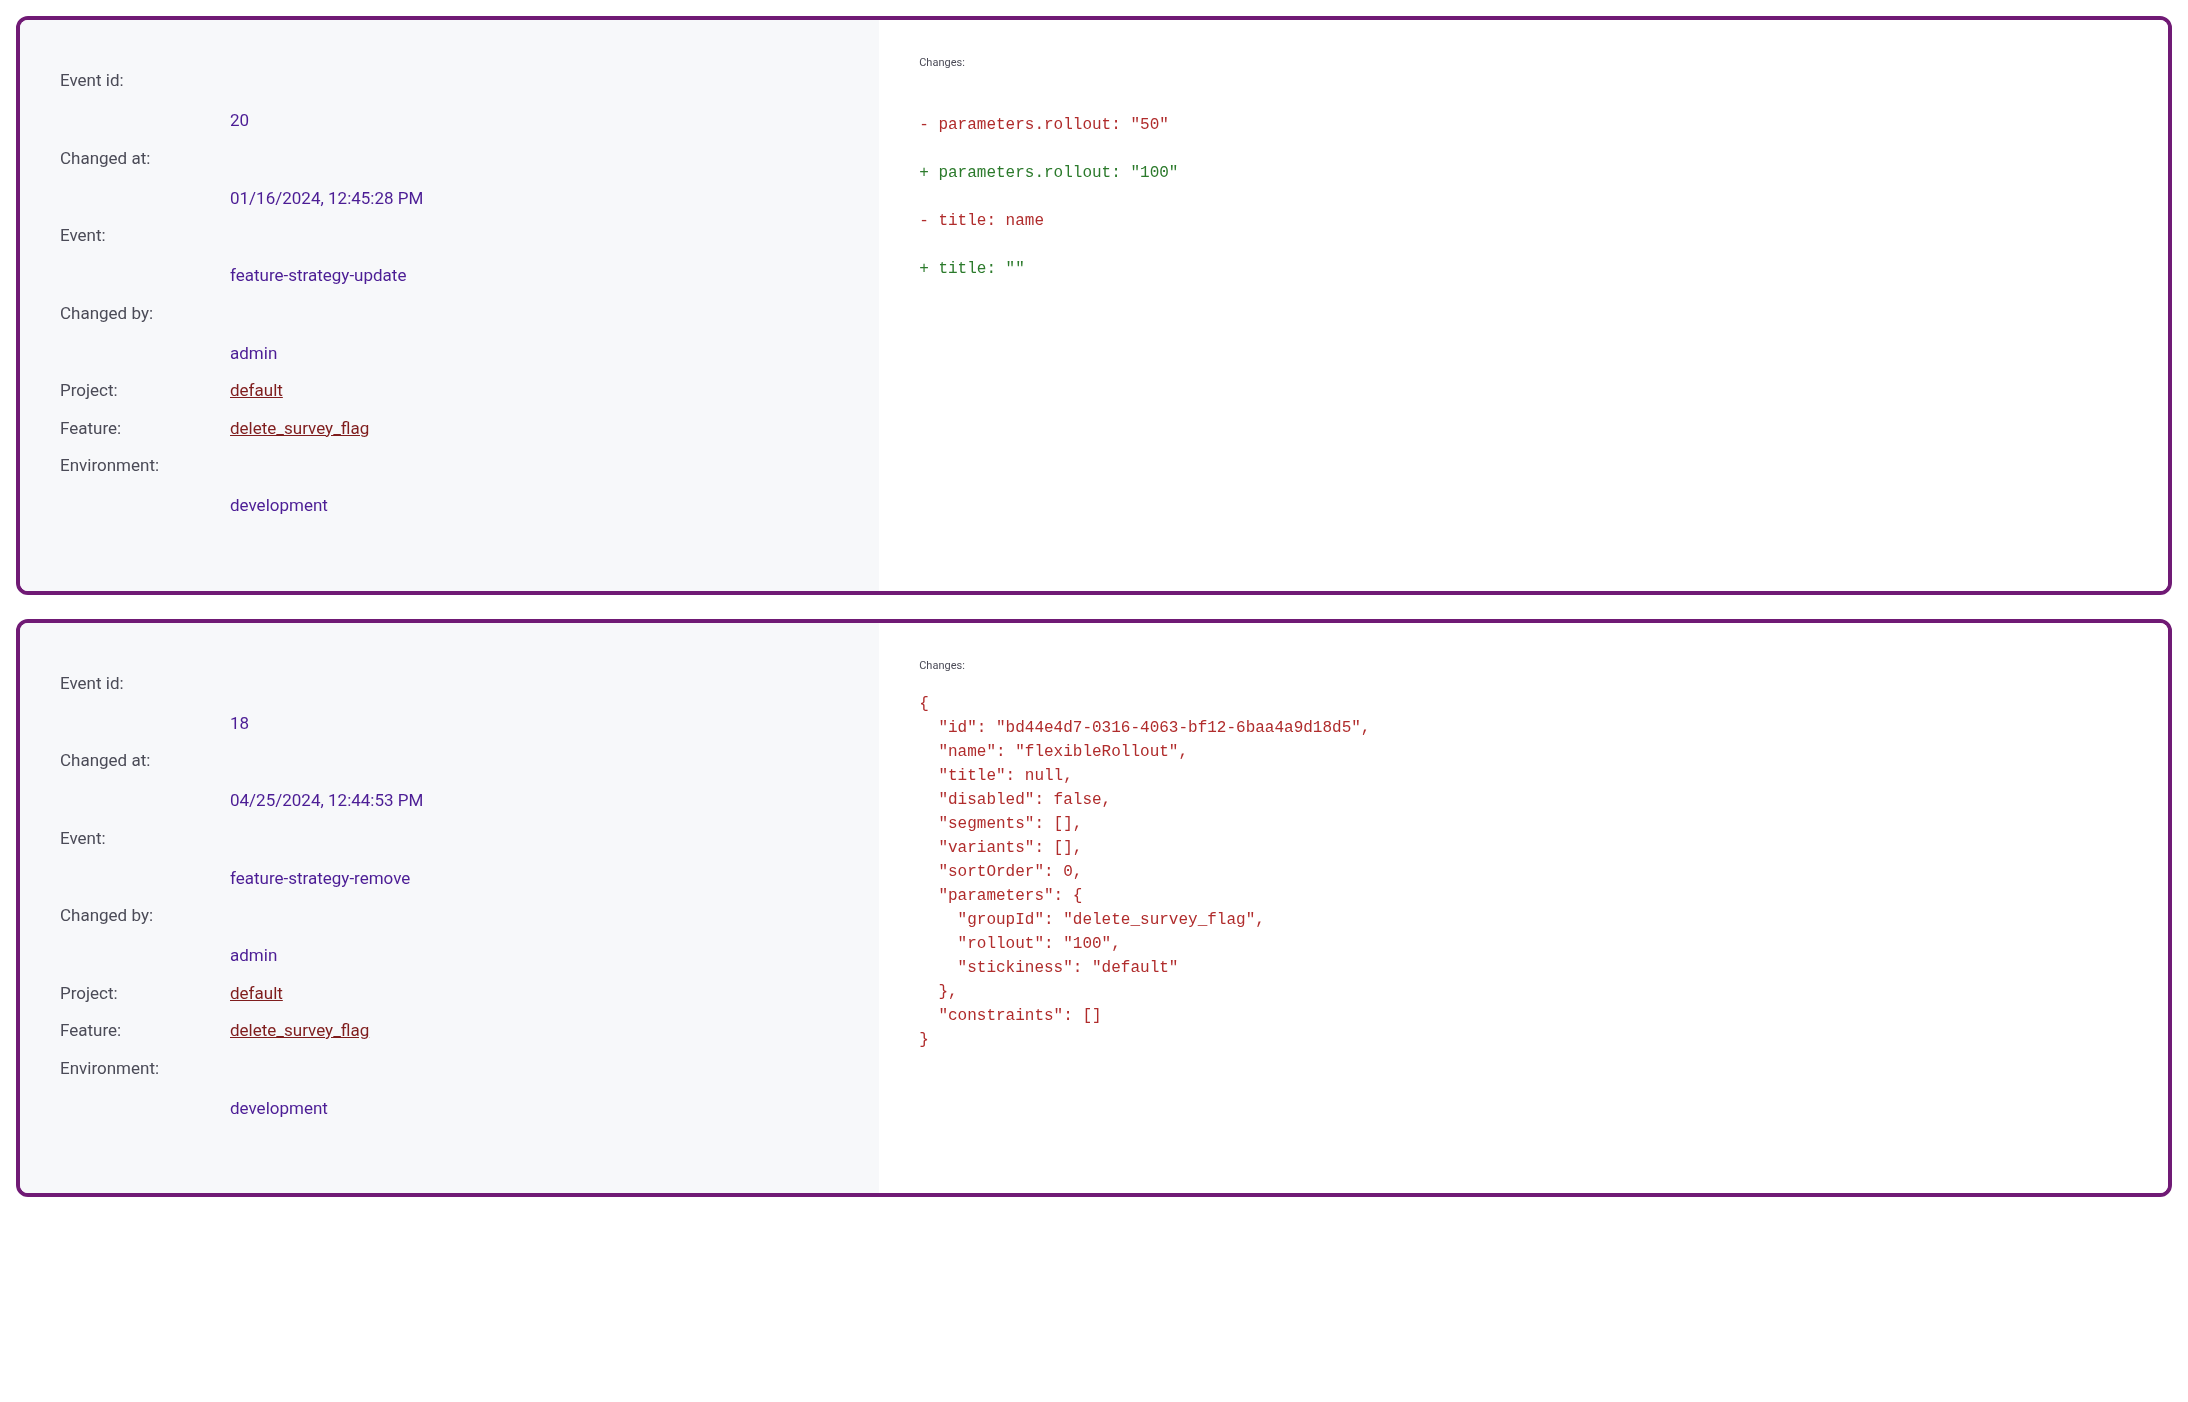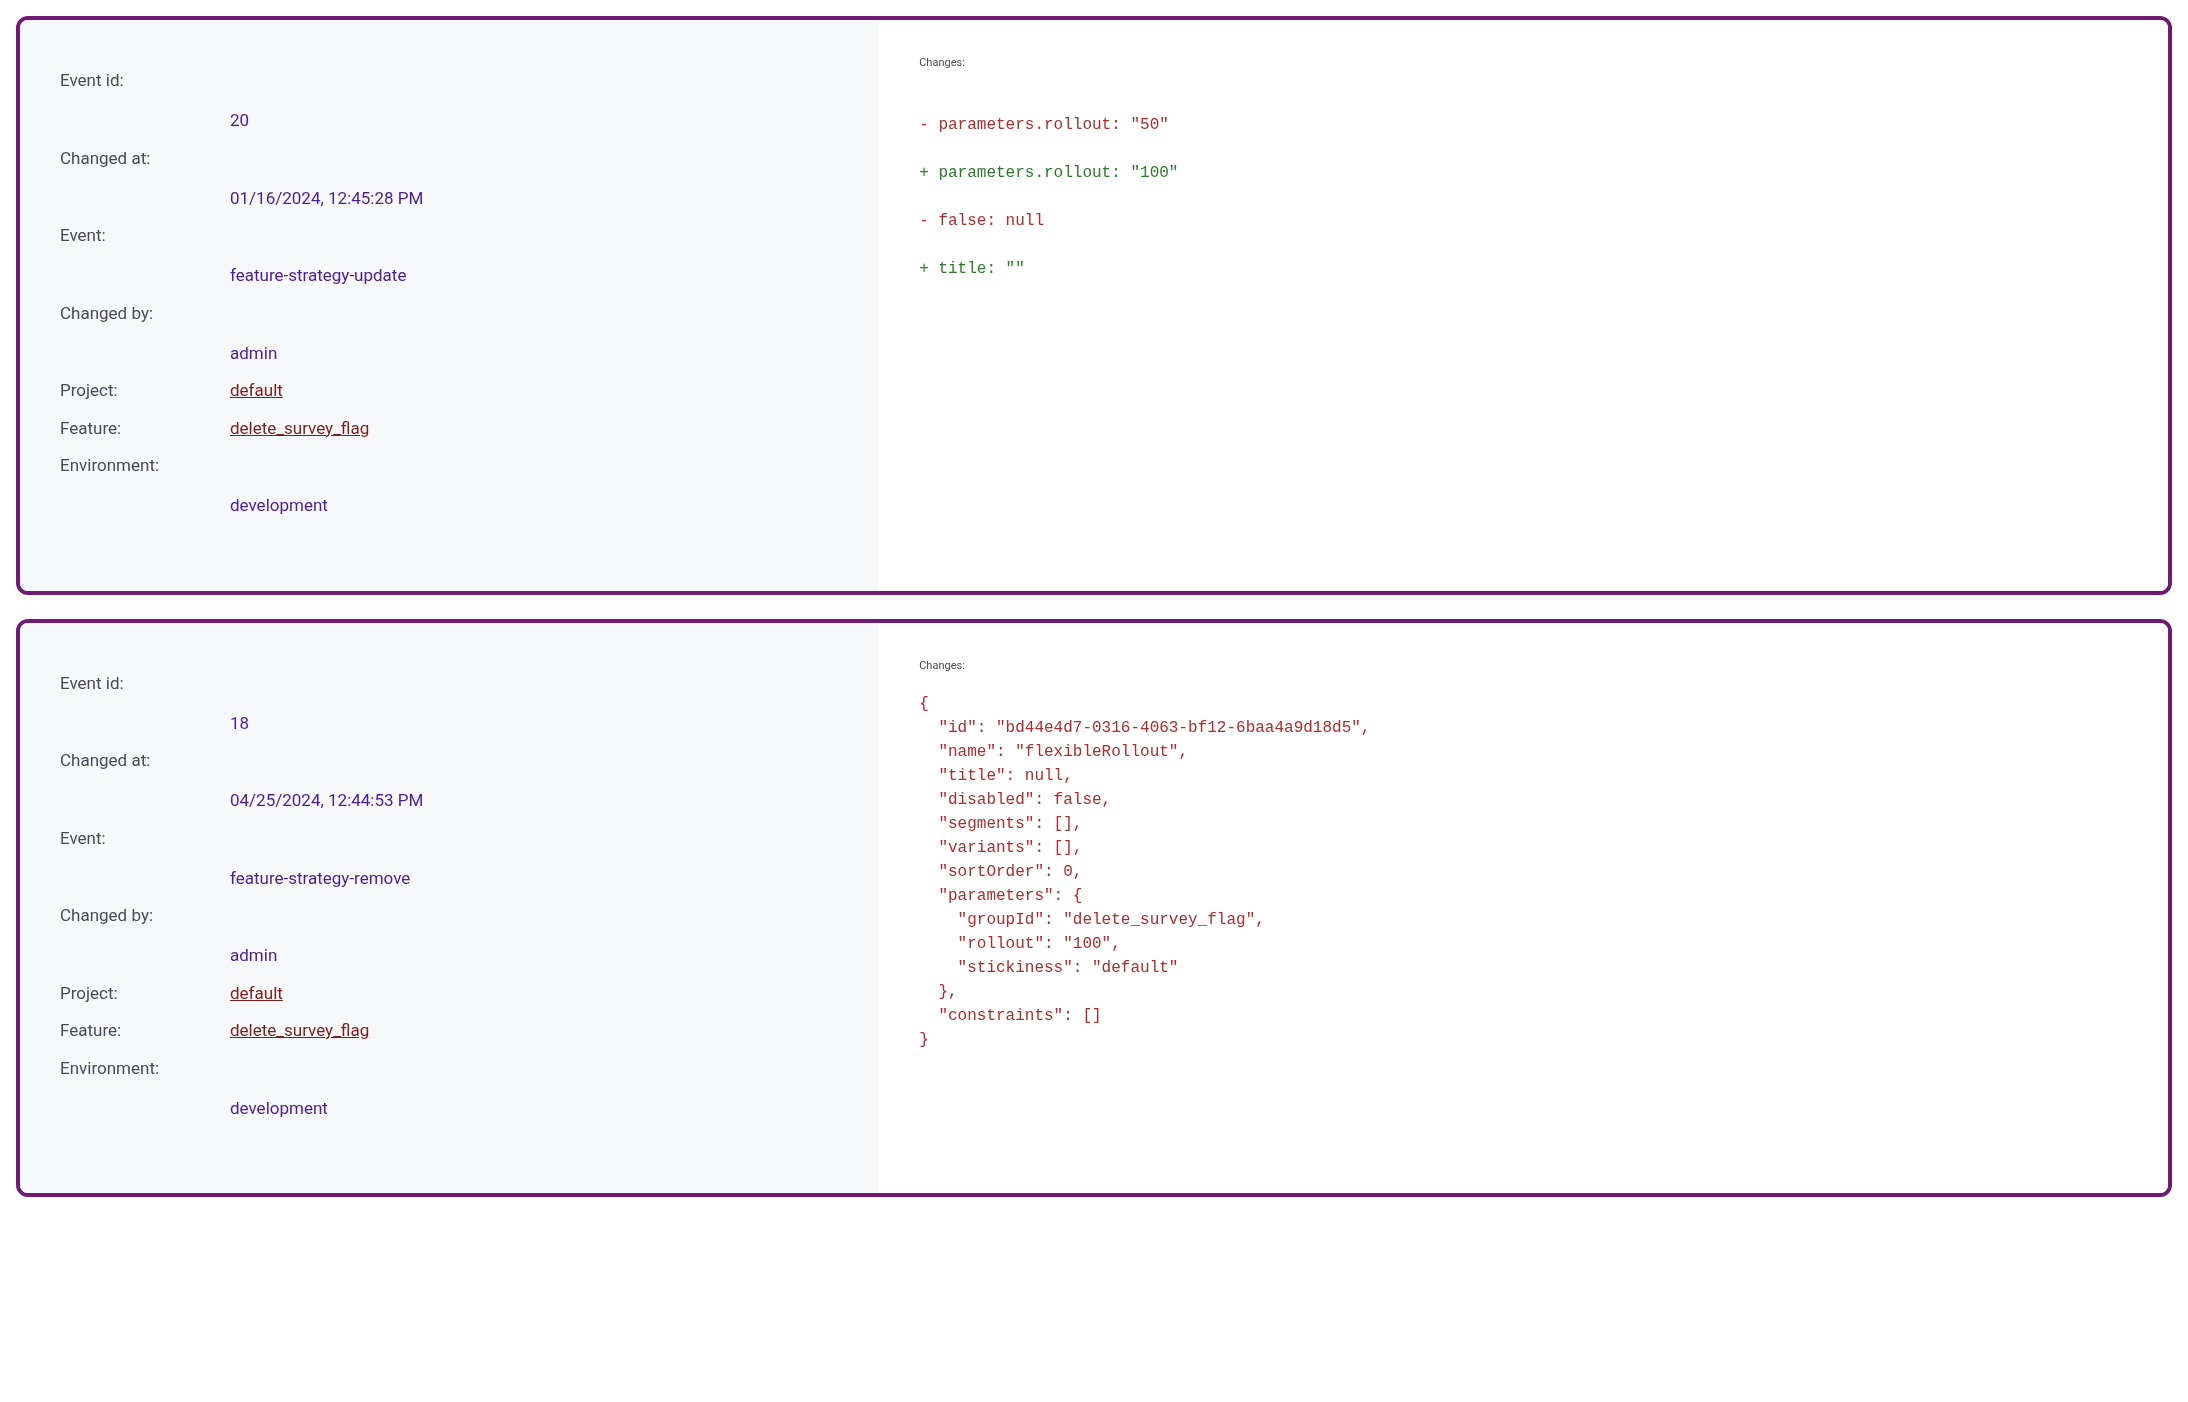--- a/index.html
+++ b/index.html
@@ -102,21 +102,21 @@
     <div class="meta-row">
       <span class="meta-label">Environment:</span>
       <span class="meta-value">development</span>
     </div>
   </div>
   <div class="event-changes">
     <div class="changes-title">Changes:</div>
     <div class="diff-block">
 <div class="diff-line-removed">- parameters.rollout: "50"</div>
 <div class="diff-line-added">+ parameters.rollout: "100"</div>
-<div class="diff-line-removed">- false: null</div>
+<div class="diff-line-removed">- title: name</div>
 <div class="diff-line-added">+ title: ""</div>
     </div>
   </div>
 </div>
 
 <div class="event-card">
   <div class="event-meta">
     <div class="meta-row">
       <span class="meta-label">Event id:</span>
       <span class="meta-value">18</span>

